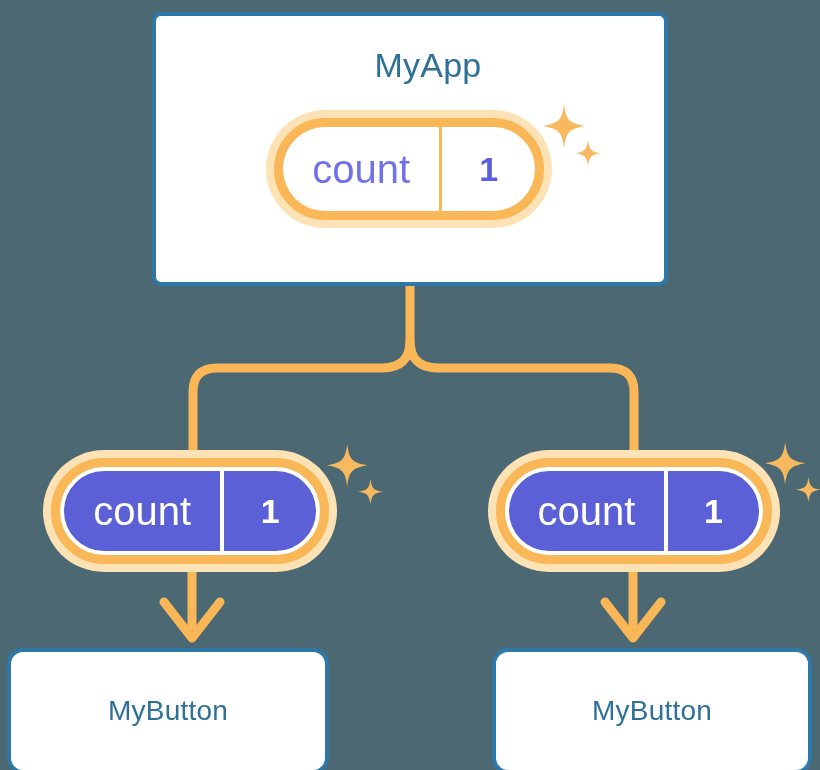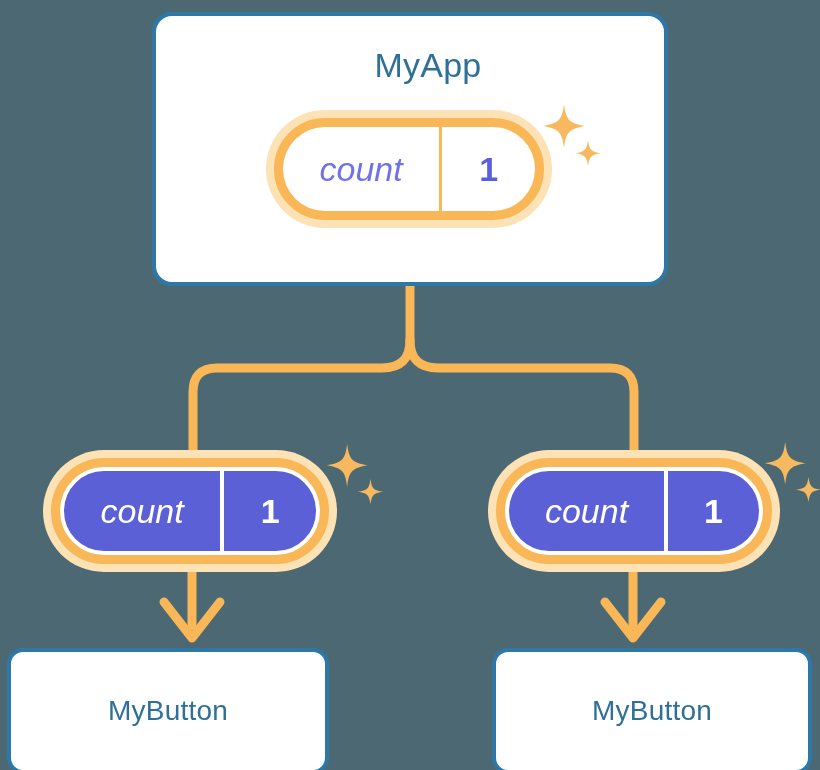--- a/index.html
+++ b/index.html
@@ -44,21 +44,21 @@
     font-weight: 400;
     letter-spacing: 0.2px;
     line-height: 1;
     white-space: nowrap;
   }
   #card-myapp {
     left: 152px;
     top: 12px;
     width: 516px;
     height: 274px;
-    border-radius: 20px;
+    border-radius: 9px;
     padding-left: 36px;
   }
   #card-myapp .card-title {
     margin-top: 32px;
   }
   .card-leaf {
     height: 126px;
     border-radius: 16px;
     align-items: center;
   }
@@ -105,25 +105,24 @@
   }
   .pill-key, .pill-val {
     display: flex;
     align-items: center;
     justify-content: center;
     box-sizing: border-box;
   }
   .pill-key { flex: 0 0 62%; }
   .pill-val { flex: 1; }
   .pill-key-text {
-    font-size: 34px;
+    font-size: 40px;
     font-weight: 400;
     line-height: 1;
     white-space: nowrap;
-    font-style: italic;
   }
   .pill-val-text {
     font-size: 34px;
     font-weight: 700;
     line-height: 1;
     white-space: nowrap;
   }
 
   
   .pill-light .pill-inner { background: #ffffff; }

